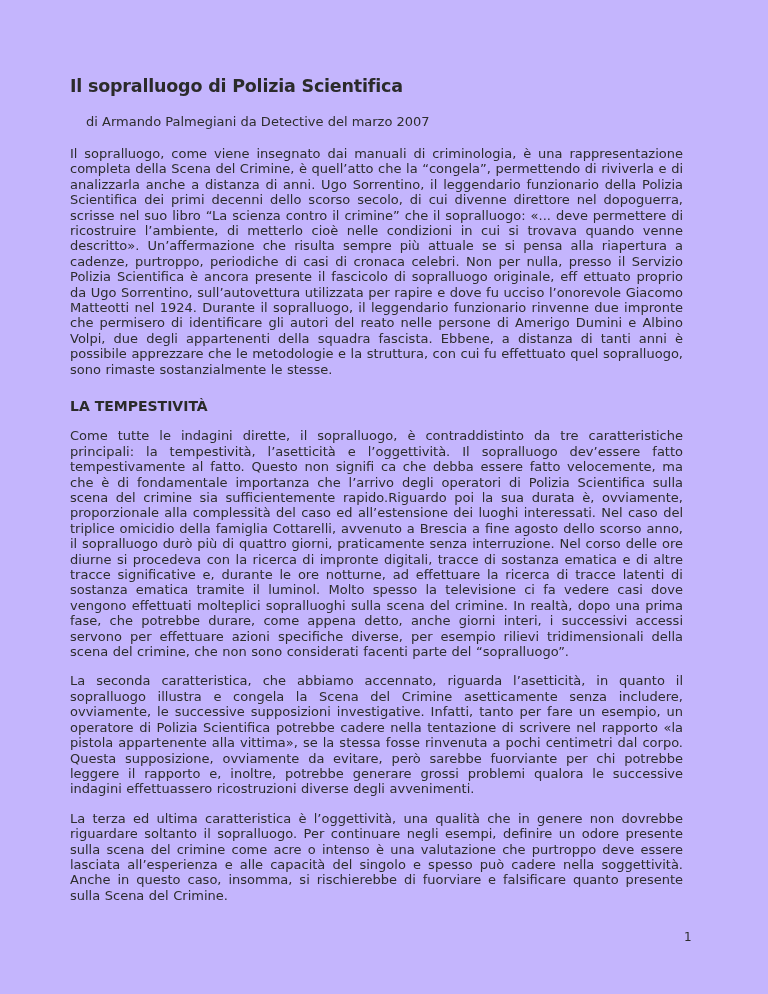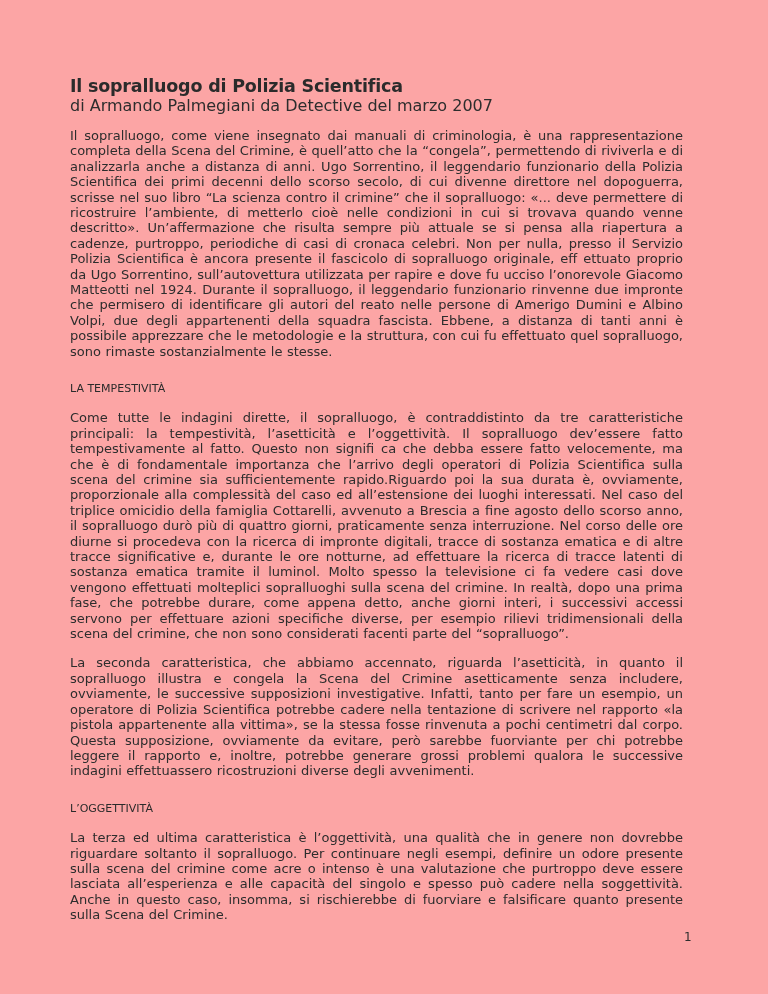--- a/index.html
+++ b/index.html
@@ -5,58 +5,58 @@
 <style>
   html, body {
     margin: 0;
     padding: 0;
     background: #ffffff;
   }
   .page {
     position: relative;
     width: 768px;
     height: 994px;
-    background: #fca5a5;
+    background: #c4b5fd;
     overflow: hidden;
     font-family: "DejaVu Sans", "Liberation Sans", sans-serif;
     color: #2d2d2d;
   }
   .content {
     position: absolute;
     left: 70px;
     top: 76px;
     width: 629px;
   }
   .doc-title {
     font-size: 17.5px;
     font-weight: bold;
     line-height: 1.25;
     margin: 0;
     color: #2b2b2b;
     letter-spacing: -0.2px;
   }
   .byline {
-    font-size: 16px;
+    font-size: 13px;
     line-height: 16px;
-    margin: 0;
+    margin: 16px;
     color: #2d2d2d;
   }
   .body-text {
     font-size: 13px;
     line-height: 15.4px;
   }
   .body-text p {
     text-align: justify;
     margin: 14px 16px 0 0;
     word-spacing: 0.4px;
   }
   .section-heading {
-    font-size: 11px;
+    font-size: 14px;
     line-height: 15.4px;
-    font-weight: normal;
+    font-weight: bold;
     margin: 22px 0 0 0;
     color: #2b2b2b;
   }
   .page-number {
     position: absolute;
     top: 930px;
     left: 684px;
     font-size: 12px;
     line-height: 14px;
     color: #2d2d2d;
@@ -74,20 +74,19 @@
 
     <div class="body-text">
 
       <p>Il sopralluogo, come viene insegnato dai manuali di criminologia, è una rappresentazione completa della Scena del Crimine, è quell’atto che la “congela”, permettendo di riviverla e di analizzarla anche a distanza di anni. Ugo Sorrentino, il leggendario funzionario della Polizia Scientifica dei primi decenni dello scorso secolo, di cui divenne direttore nel dopoguerra, scrisse nel suo libro “La scienza contro il crimine” che il sopralluogo: «... deve permettere di ricostruire l’ambiente, di metterlo cioè nelle condizioni in cui si trovava quando venne descritto». Un’affermazione che risulta sempre più attuale se si pensa alla riapertura a cadenze, purtroppo, periodiche di casi di cronaca celebri. Non per nulla, presso il Servizio Polizia Scientifica è ancora presente il fascicolo di sopralluogo originale, eff ettuato proprio da Ugo Sorrentino, sull’autovettura utilizzata per rapire e dove fu ucciso l’onorevole Giacomo Matteotti nel 1924. Durante il sopralluogo, il leggendario funzionario rinvenne due impronte che permisero di identificare gli autori del reato nelle persone di Amerigo Dumini e Albino Volpi, due degli appartenenti della squadra fascista. Ebbene, a distanza di tanti anni è possibile apprezzare che le metodologie e la struttura, con cui fu effettuato quel sopralluogo, sono rimaste sostanzialmente le stesse.</p>
 
       <h2 class="section-heading">LA TEMPESTIVITÀ</h2>
       <p>Come tutte le indagini dirette, il sopralluogo, è contraddistinto da tre caratteristiche principali: la tempestività, l’asetticità e l’oggettività. Il sopralluogo dev’essere fatto tempestivamente al fatto. Questo non signifi ca che debba essere fatto velocemente, ma che è di fondamentale importanza che l’arrivo degli operatori di Polizia Scientifica sulla scena del crimine sia sufficientemente rapido.Riguardo poi la sua durata è, ovviamente, proporzionale alla complessità del caso ed all’estensione dei luoghi interessati. Nel caso del triplice omicidio della famiglia Cottarelli, avvenuto a Brescia a fine agosto dello scorso anno, il sopralluogo durò più di quattro giorni, praticamente senza interruzione. Nel corso delle ore diurne si procedeva con la ricerca di impronte digitali, tracce di sostanza ematica e di altre tracce significative e, durante le ore notturne, ad effettuare la ricerca di tracce latenti di sostanza ematica tramite il luminol. Molto spesso la televisione ci fa vedere casi dove vengono effettuati molteplici sopralluoghi sulla scena del crimine. In realtà, dopo una prima fase, che potrebbe durare, come appena detto, anche giorni interi, i successivi accessi servono per effettuare azioni specifiche diverse, per esempio rilievi tridimensionali della scena del crimine, che non sono considerati facenti parte del “sopralluogo”.</p>
 
       <p>La seconda caratteristica, che abbiamo accennato, riguarda l’asetticità, in quanto il sopralluogo illustra e congela la Scena del Crimine asetticamente senza includere, ovviamente, le successive supposizioni investigative. Infatti, tanto per fare un esempio, un operatore di Polizia Scientifica potrebbe cadere nella tentazione di scrivere nel rapporto «la pistola appartenente alla vittima», se la stessa fosse rinvenuta a pochi centimetri dal corpo. Questa supposizione, ovviamente da evitare, però sarebbe fuorviante per chi potrebbe leggere il rapporto e, inoltre, potrebbe generare grossi problemi qualora le successive indagini effettuassero ricostruzioni diverse degli avvenimenti.</p>
 
-      <h2 class="section-heading">L’OGGETTIVITÀ</h2>
       <p>La terza ed ultima caratteristica è l’oggettività, una qualità che in genere non dovrebbe riguardare soltanto il sopralluogo. Per continuare negli esempi, definire un odore presente sulla scena del crimine come acre o intenso è una valutazione che purtroppo deve essere lasciata all’esperienza e alle capacità del singolo e spesso può cadere nella soggettività. Anche in questo caso, insomma, si rischierebbe di fuorviare e falsificare quanto presente sulla Scena del Crimine.</p>
 
     </div>
   </div>
 
   <div class="page-number">1</div>
 </div>
 
 </body></html>

